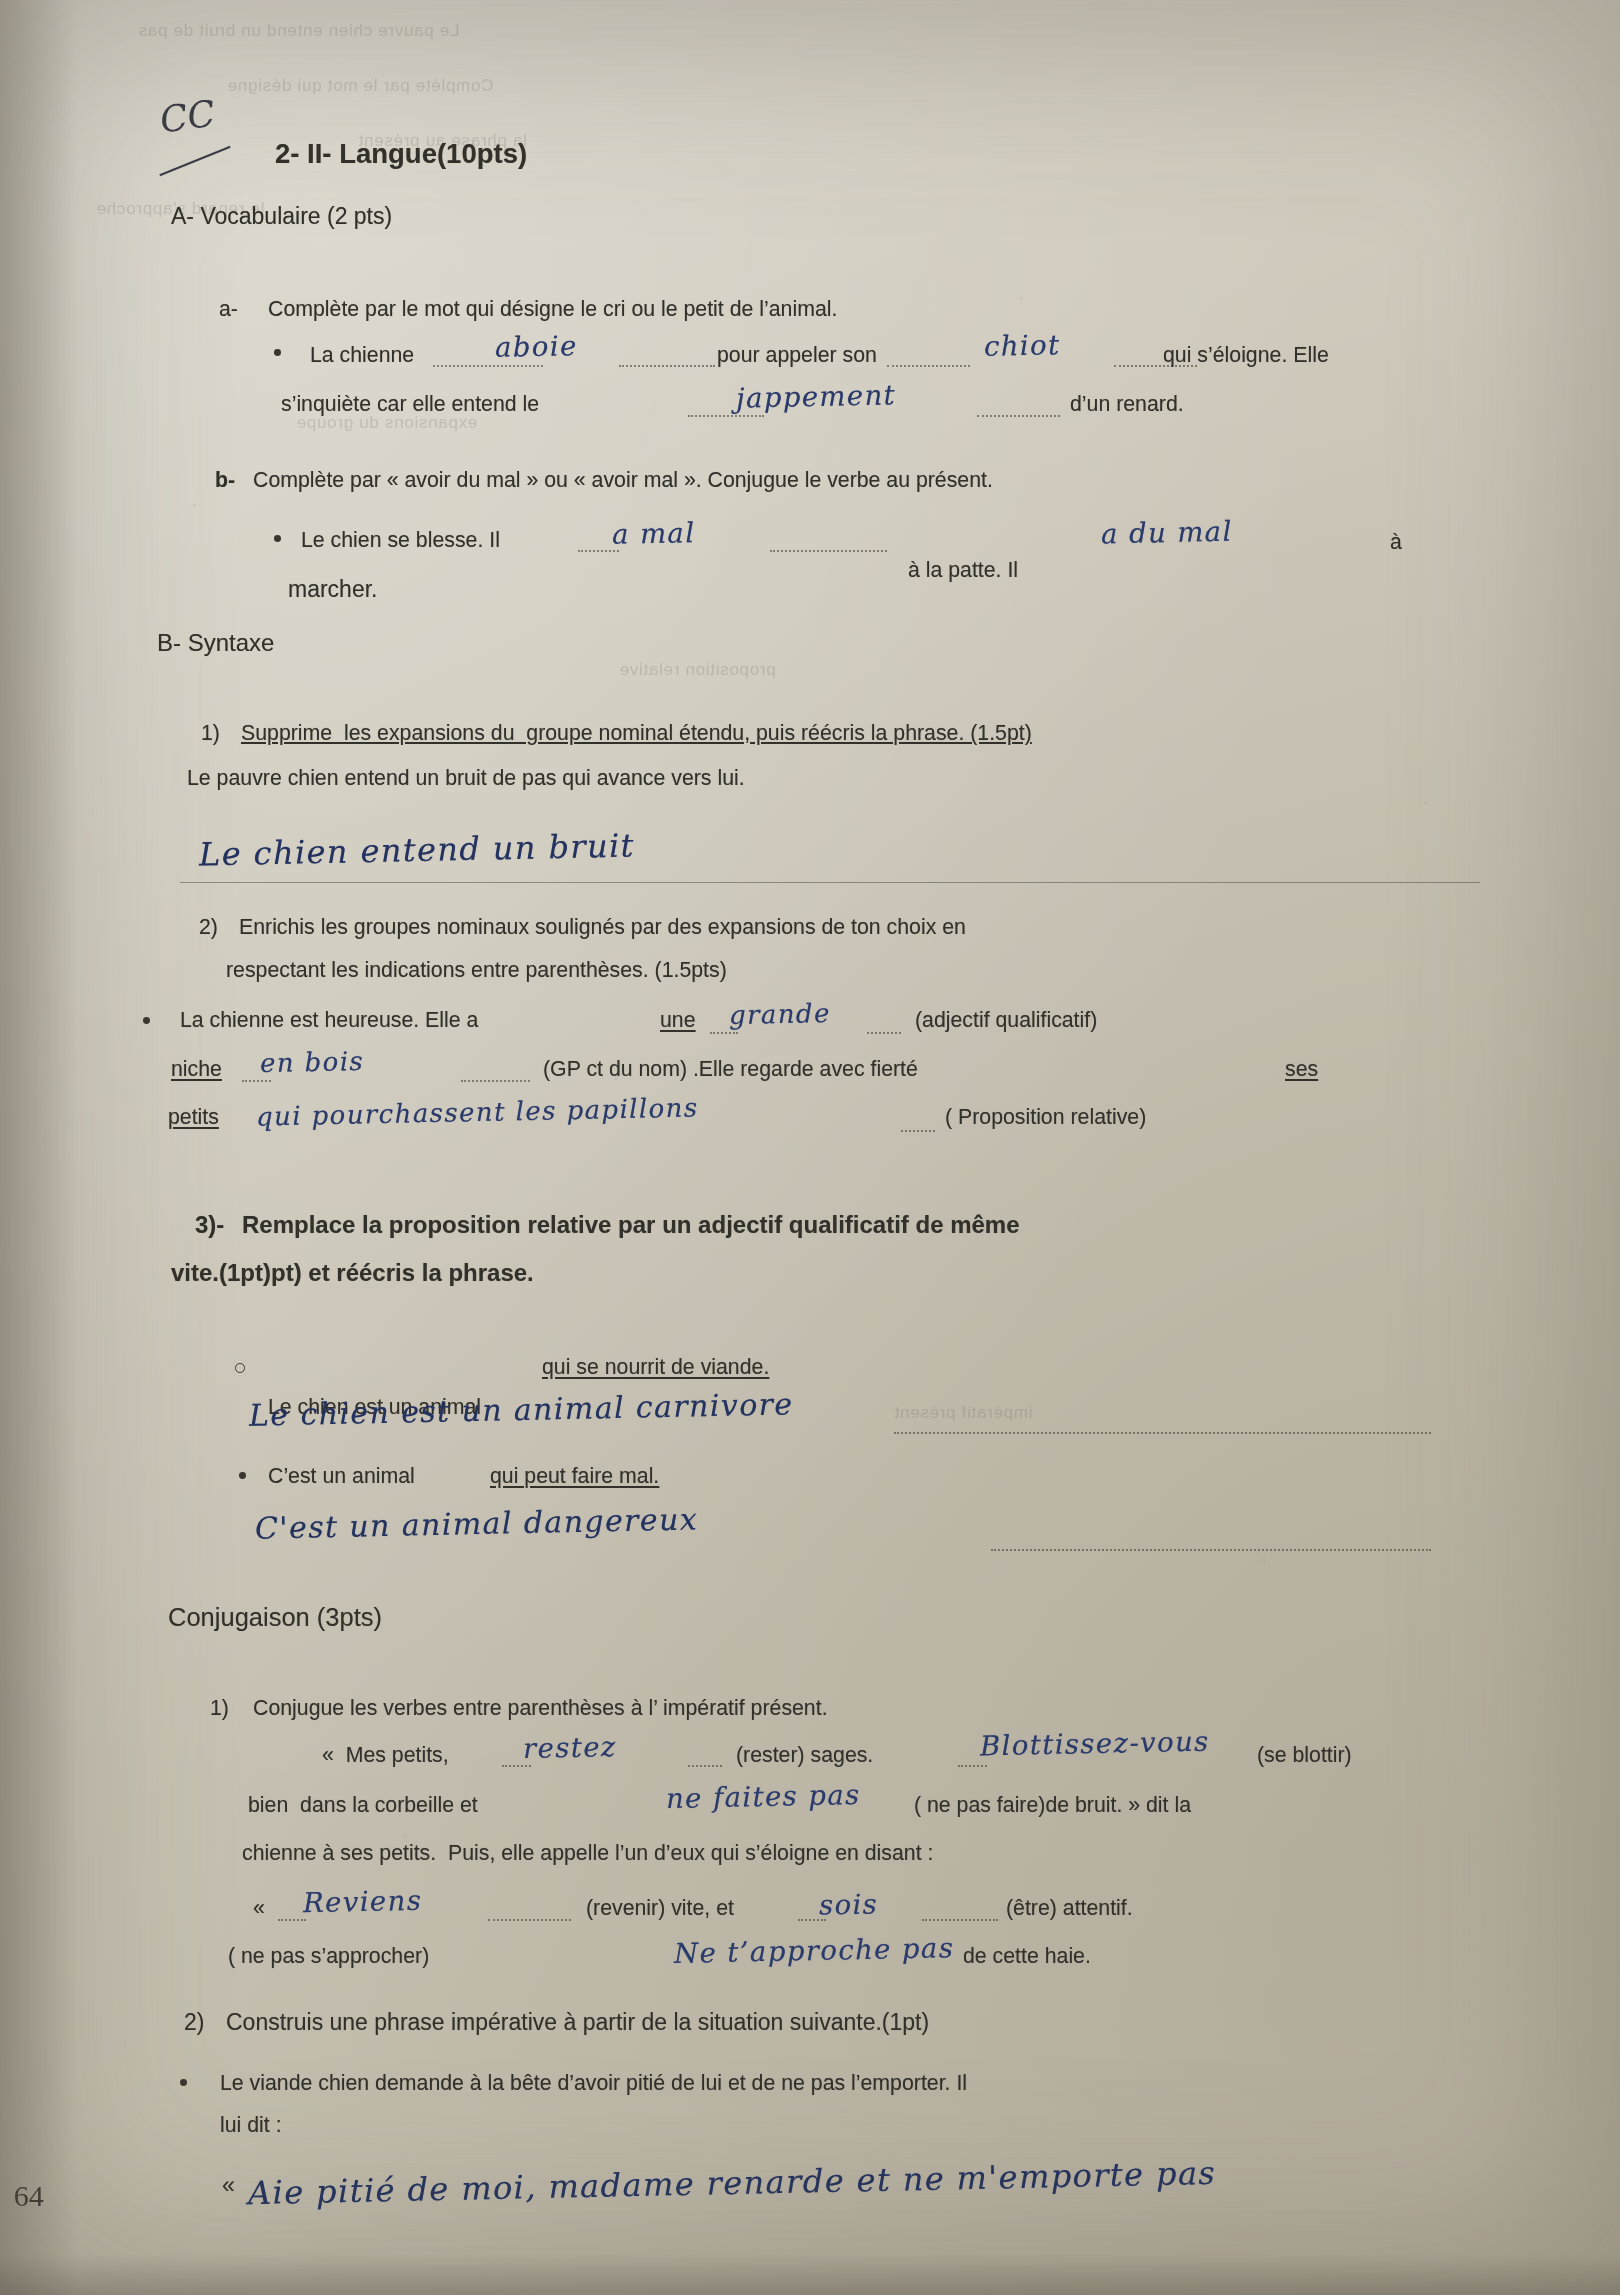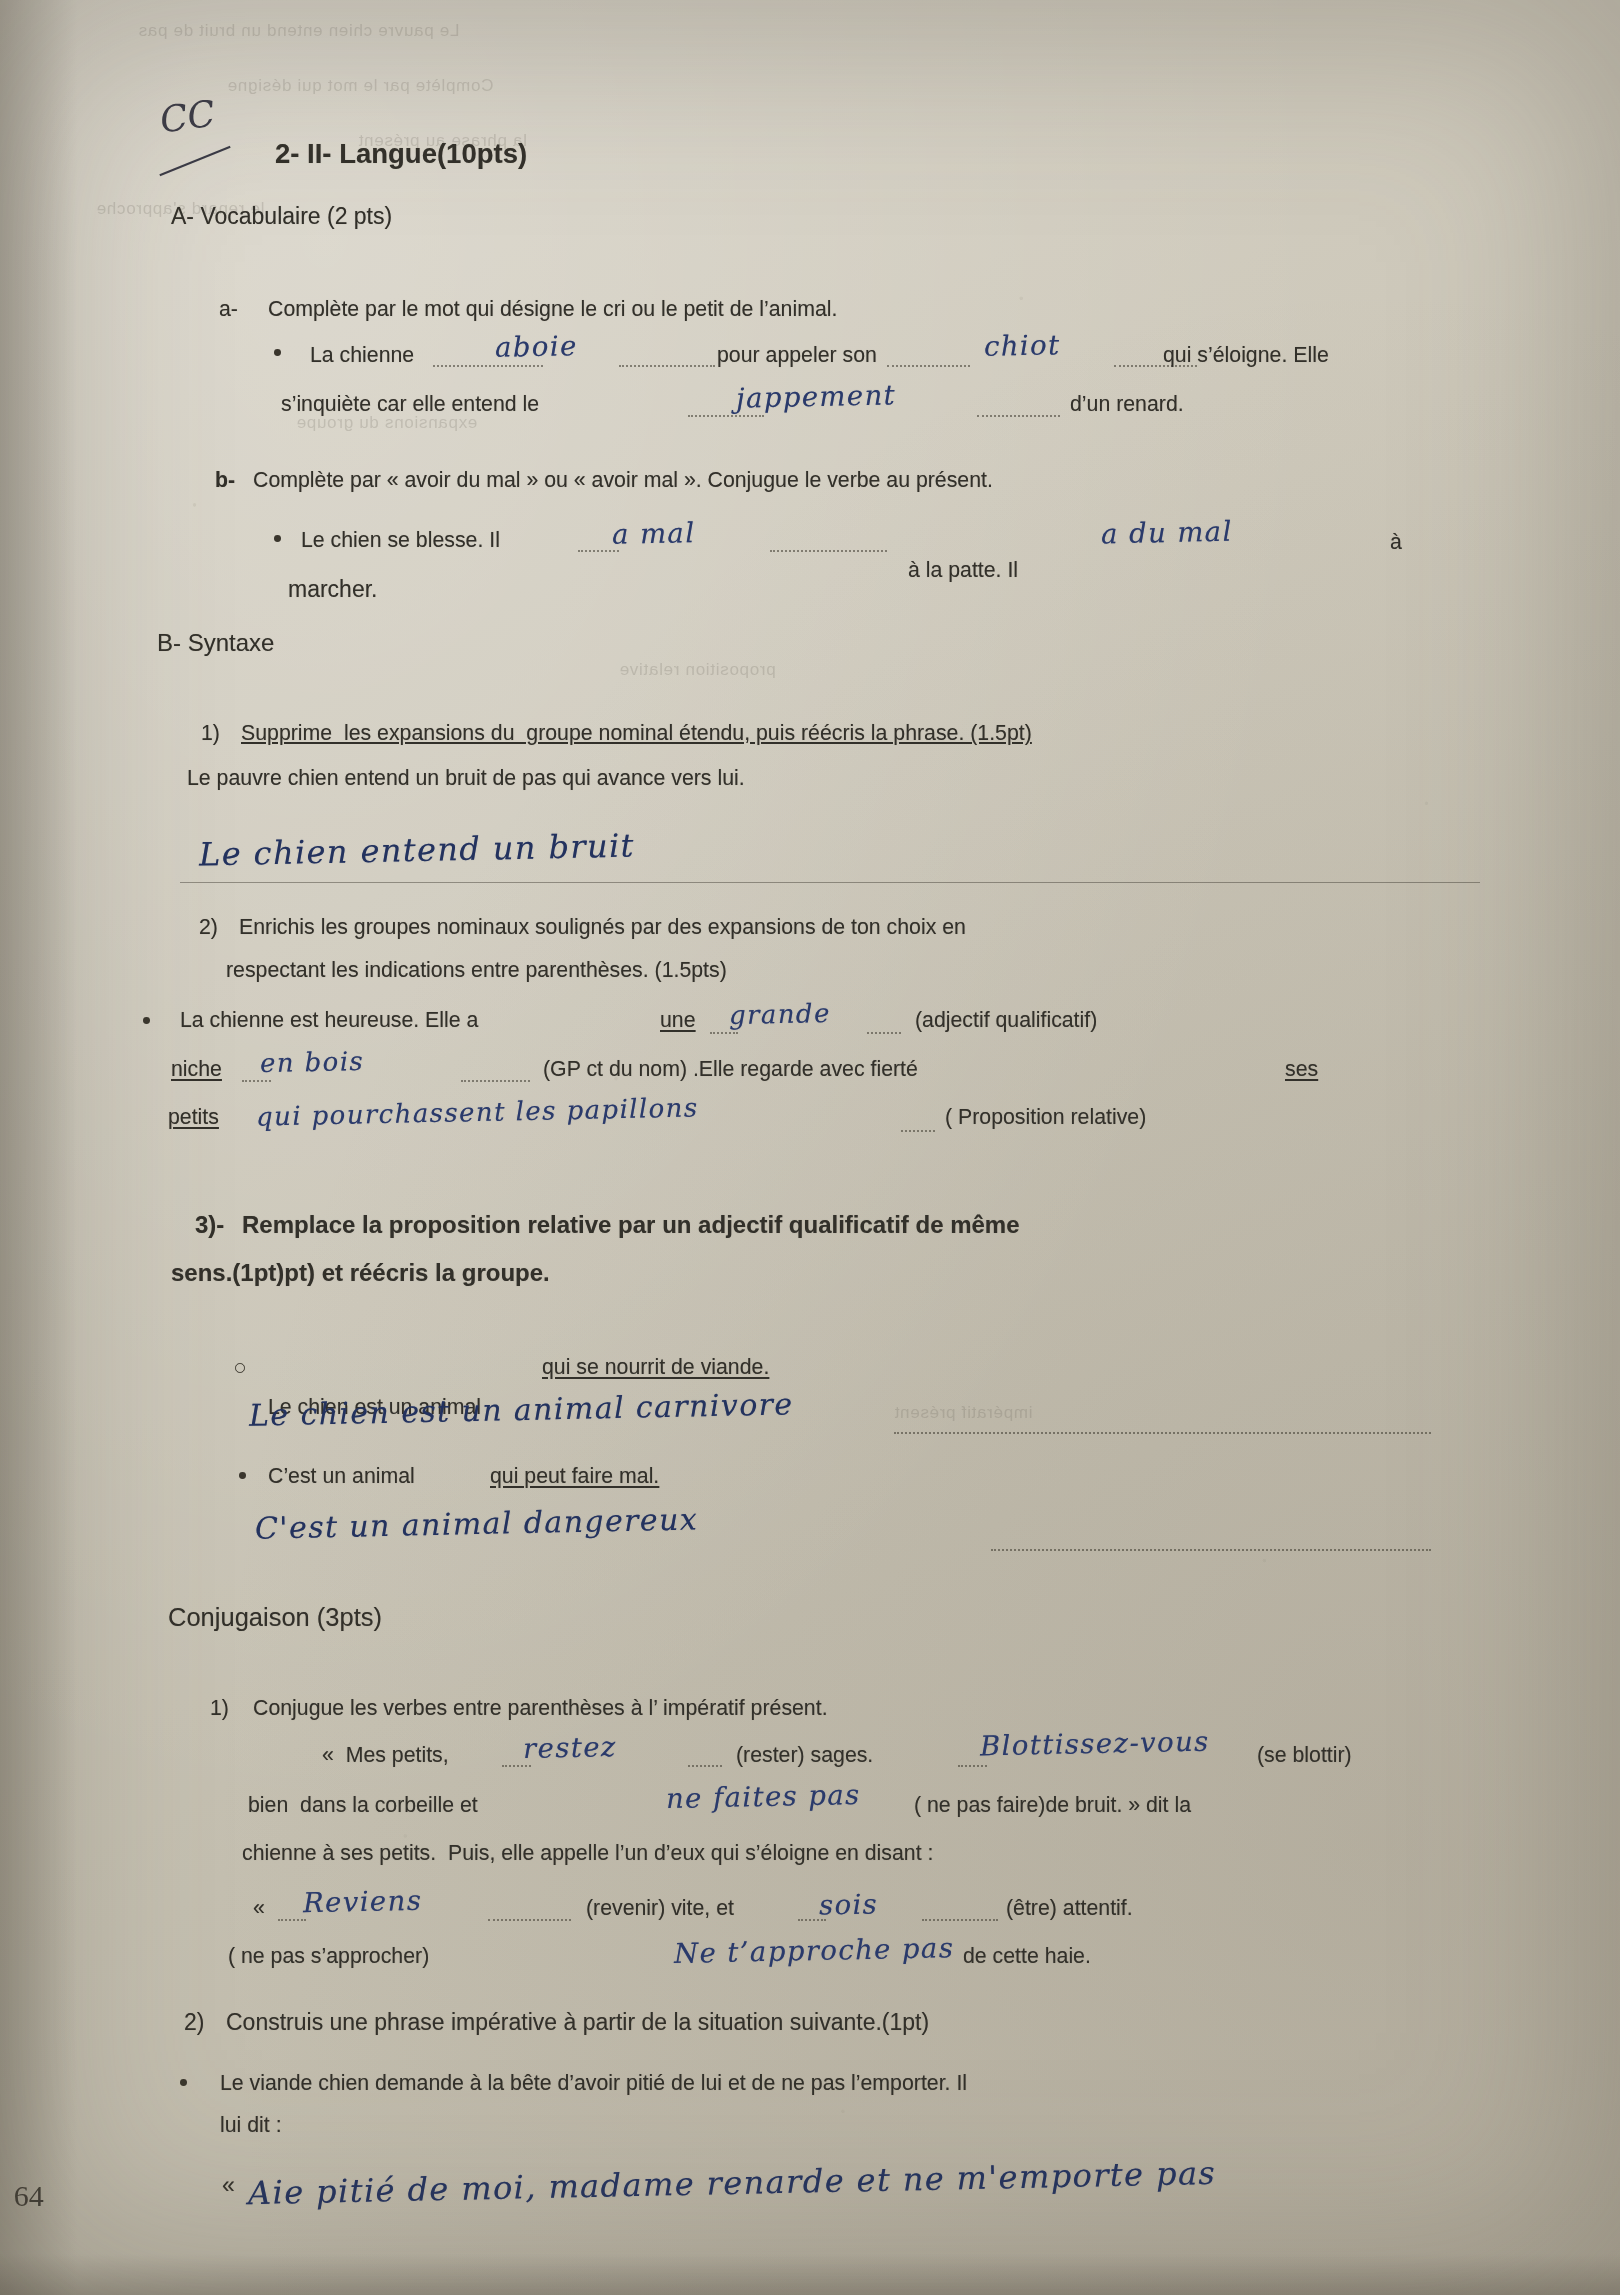--- a/index.html
+++ b/index.html
@@ -224,21 +224,21 @@
     <div class="t" style="left:543px; top:1057px; font-size:21.3px;">(GP ct du nom) .Elle regarde avec fierté</div>
     <div class="t u" style="left:1285px; top:1057px; font-size:21.3px;">ses</div>
 
     <div class="t u" style="left:168px; top:1105px; font-size:21.3px;">petits</div>
     <div class="hw" style="left:256px; top:1097px; font-size:26px;">qui pourchassent les papillons</div>
     <div class="dots" style="left:901px; top:1130px; width:34px;"></div>
     <div class="t" style="left:945px; top:1105px; font-size:21.3px;">( Proposition relative)</div>
 
     <div class="t bold" style="left:195px; top:1211px; font-size:24px;">3)-</div>
     <div class="t bold" style="left:242px; top:1211px; font-size:24px;">Remplace la proposition relative par un adjectif qualificatif de même</div>
-    <div class="t bold" style="left:171px; top:1259px; font-size:24px;">sens.(1pt)pt) et réécris la groupe.</div>
+    <div class="t bold" style="left:171px; top:1259px; font-size:24px;">vite.(1pt)pt) et réécris la phrase.</div>
 
     <div class="bullet hollow" style="left:235px; top:1363px;"></div>
     <div class="t" style="left:268px; top:1355px; font-size:21.3px;margin-top:40px;">Le chien est un animal</div>
     <div class="t u" style="left:542px; top:1355px; font-size:21.3px;">qui se nourrit de viande.</div>
 
     <div class="hw dark" style="left:249px; top:1392px; font-size:30px;">Le chien est un animal carnivore</div>
     <div class="dots" style="left:894px; top:1432px; width:537px;"></div>
 
     <div class="bullet" style="left:239px; top:1472px;"></div>
     <div class="t" style="left:268px; top:1464px; font-size:21.3px;">C’est un animal</div>

